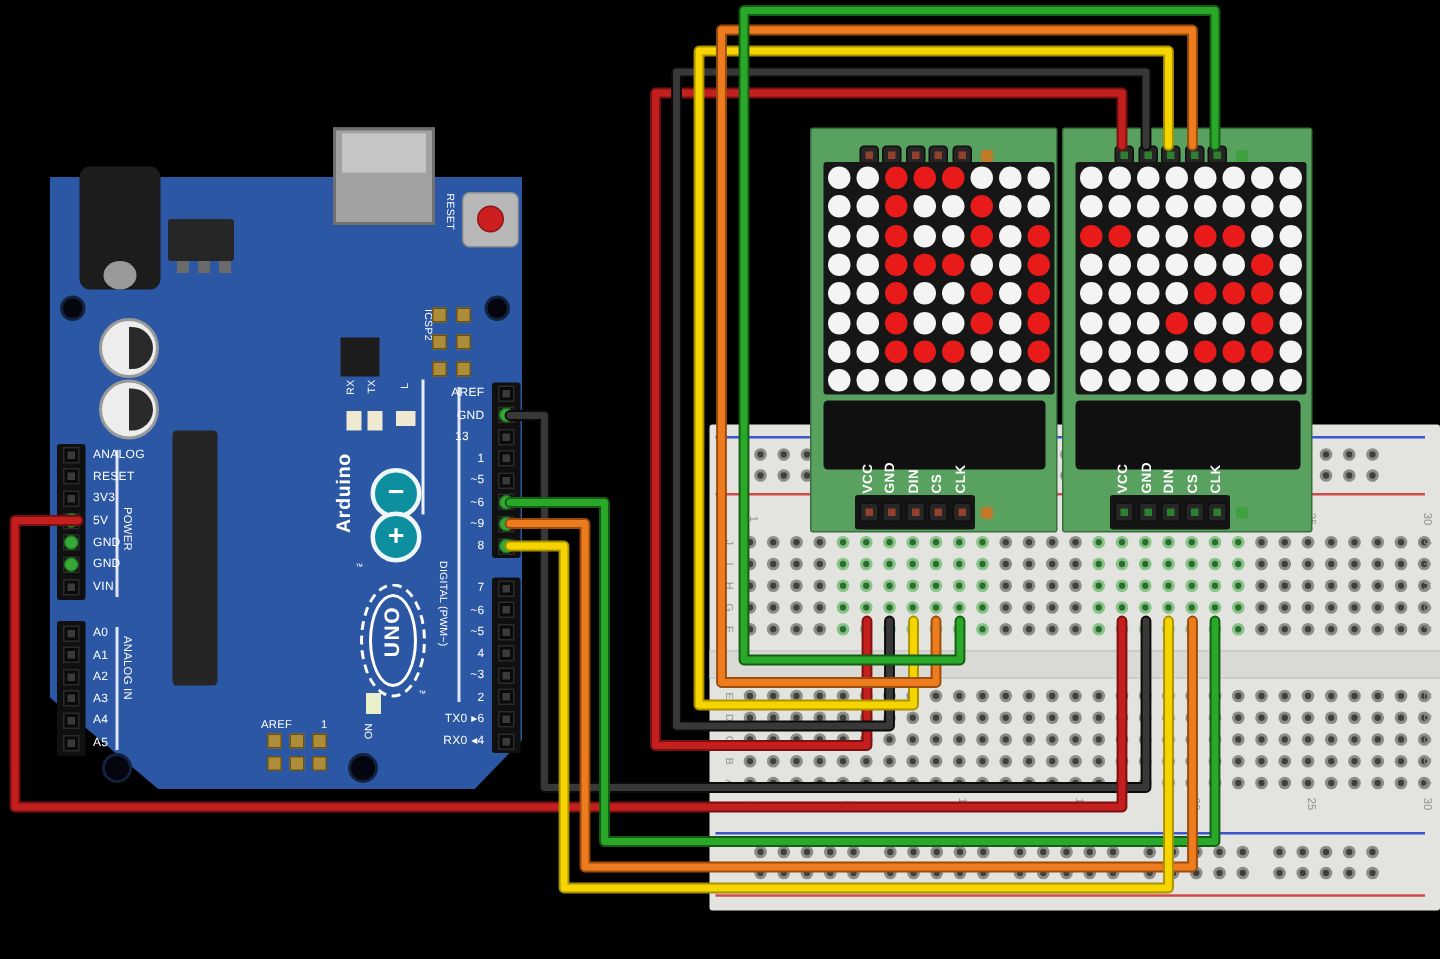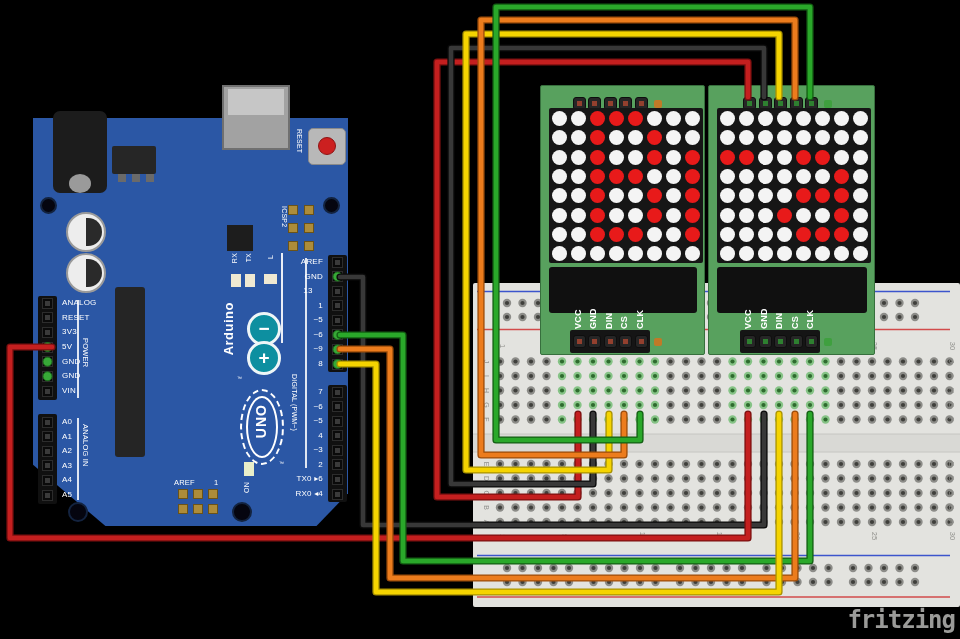--- a/index.html
+++ b/index.html
@@ -1315,14 +1315,13 @@
       <polyline points="764,97 764,48 451,48 451,484 593,484 593,414" fill="none" stroke="#0a0a0a" stroke-width="7.2" stroke-linecap="round" stroke-linejoin="round" style="pointer-events: stroke;"></polyline>
       <polyline points="764,97 764,48 451,48 451,484 593,484 593,414" fill="none" stroke="#383838" stroke-width="4.6" stroke-linecap="round" stroke-linejoin="round" style="pointer-events: stroke;"></polyline>
       <polyline points="779,97 779,34 466,34 466,470 609,470 609,414" fill="none" stroke="#a89200" stroke-width="7.2" stroke-linecap="round" stroke-linejoin="round" style="pointer-events: stroke;"></polyline>
       <polyline points="779,97 779,34 466,34 466,470 609,470 609,414" fill="none" stroke="#f5d400" stroke-width="4.6" stroke-linecap="round" stroke-linejoin="round" style="pointer-events: stroke;"></polyline>
       <polyline points="795,97 795,20 481,20 481,455 624,455 624,414" fill="none" stroke="#9c4c0a" stroke-width="7.2" stroke-linecap="round" stroke-linejoin="round" style="pointer-events: stroke;"></polyline>
       <polyline points="795,97 795,20 481,20 481,455 624,455 624,414" fill="none" stroke="#ec7c1d" stroke-width="4.6" stroke-linecap="round" stroke-linejoin="round" style="pointer-events: stroke;"></polyline>
       <polyline points="810,97 810,7 496,7 496,440 640,440 640,414" fill="none" stroke="#135e13" stroke-width="7.2" stroke-linecap="round" stroke-linejoin="round" style="pointer-events: stroke;"></polyline>
       <polyline points="810,97 810,7 496,7 496,440 640,440 640,414" fill="none" stroke="#2aa82a" stroke-width="4.6" stroke-linecap="round" stroke-linejoin="round" style="pointer-events: stroke;"></polyline>
     </svg>
 
-  <div id="watermark" style="color: rgb(155, 155, 153);">fritzing</div>
 </div>
 
 </body></html>

